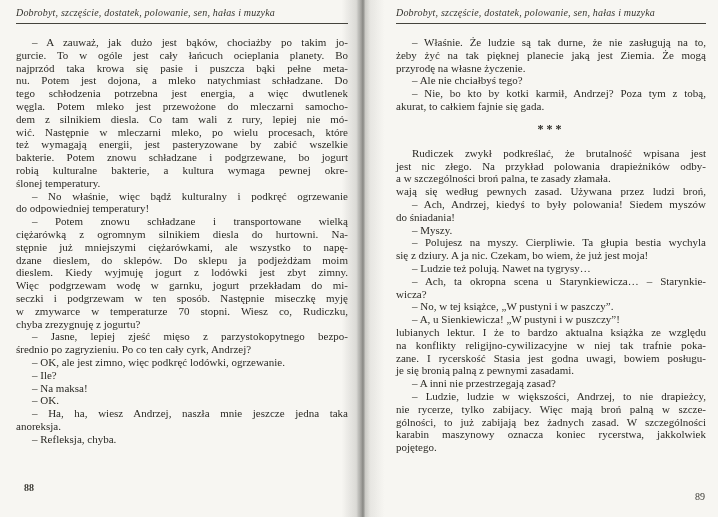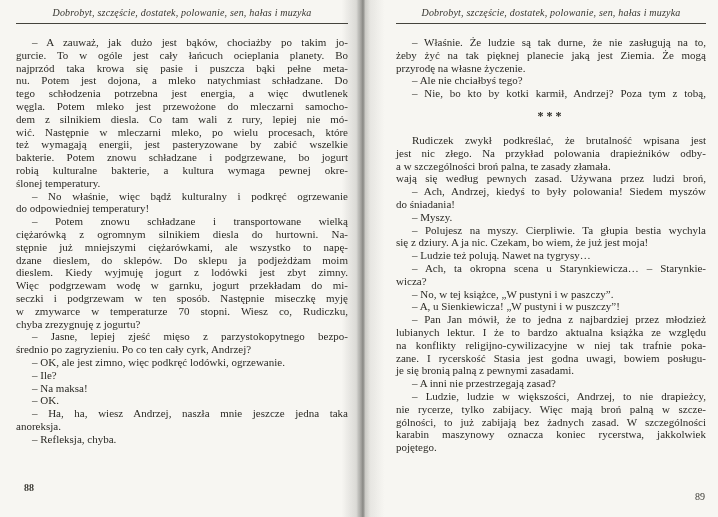--- a/index.html
+++ b/index.html
@@ -11,21 +11,21 @@
   }
   .page { position:absolute; top:0; height:517px; box-sizing:border-box; background:#f7f6f2; }
   .page-left  { left:0;   width:359px; padding:7px 11px 0 16px; }
   .page-right { left:359px; width:359px; padding:7px 12px 0 37px;
                 background:linear-gradient(to right,#efeeea 0,#f7f6f2 26px); }
   .page-left::after{
     content:""; position:absolute; top:0; right:0; width:18px; height:100%;
     background:linear-gradient(to right, rgba(0,0,0,0), rgba(0,0,0,0.05));
   }
   .running-header {
-    font-style:italic; font-size:10px; line-height:12px; text-align:center;
+    font-style:italic; font-size:10px; line-height:12px; text-align:left;
     letter-spacing:0.2px; color:#35342e; white-space:nowrap;
   }
   .header-rule { border:0; border-top:1.6px solid #45443d; margin:4px 0 0 0; }
   .body-text { margin-top:12px; }
   .line {
     font-size:11px; line-height:12.8px;
     text-align:justify; text-align-last:justify;
   }
   .line.last  { text-align-last:left; }
   .line.first { text-indent:16px; }
@@ -121,20 +121,21 @@
         <div class="para">
           <div class="line first">– Właśnie. Że ludzie są tak durne, że nie zasługują na to,</div>
           <div class="line">żeby żyć na tak pięknej planecie jaką jest Ziemia. Że mogą</div>
           <div class="line last">przyrodę na własne życzenie.</div>
         </div>
         <div class="para">
           <div class="line first last">– Ale nie chciałbyś tego?</div>
         </div>
         <div class="para">
           <div class="line first">– Nie, bo kto by kotki karmił, Andrzej? Poza tym z tobą,</div>
+          <div class="line last">akurat, to całkiem fajnie się gada.</div>
         </div>
         <div class="divider">***</div>
         <div class="para">
           <div class="line first">Rudiczek zwykł podkreślać, że brutalność wpisana jest</div>
           <div class="line">jest nic złego. Na przykład polowania drapieżników odby-</div>
           <div class="line last">a w szczególności broń palna, te zasady złamała.</div>
           <div class="line">wają się według pewnych zasad. Używana przez ludzi broń,</div>
         </div>
         <div class="para">
           <div class="line first">– Ach, Andrzej, kiedyś to były polowania! Siedem myszów</div>
@@ -154,21 +155,20 @@
           <div class="line first">– Ach, ta okropna scena u Starynkiewicza… – Starynkie-</div>
           <div class="line last">wicza?</div>
         </div>
         <div class="para">
           <div class="line first last">– No, w tej książce, „W pustyni i w paszczy”.</div>
         </div>
         <div class="para">
           <div class="line first last">– A, u Sienkiewicza! „W pustyni i w puszczy”!</div>
         </div>
         <div class="para">
-          <div class="line first">– Pan Jan mówił, że to jedna z najbardziej przez młodzież</div>
           <div class="line">lubianych lektur. I że to bardzo aktualna książka ze względu</div>
           <div class="line">na konflikty religijno-cywilizacyjne w niej tak trafnie poka-</div>
           <div class="line">zane. I rycerskość Stasia jest godna uwagi, bowiem posługu-</div>
           <div class="line last">je się bronią palną z pewnymi zasadami.</div>
         </div>
         <div class="para">
           <div class="line first last">– A inni nie przestrzegają zasad?</div>
         </div>
         <div class="para">
           <div class="line first">– Ludzie, ludzie w większości, Andrzej, to nie drapieżcy,</div>

